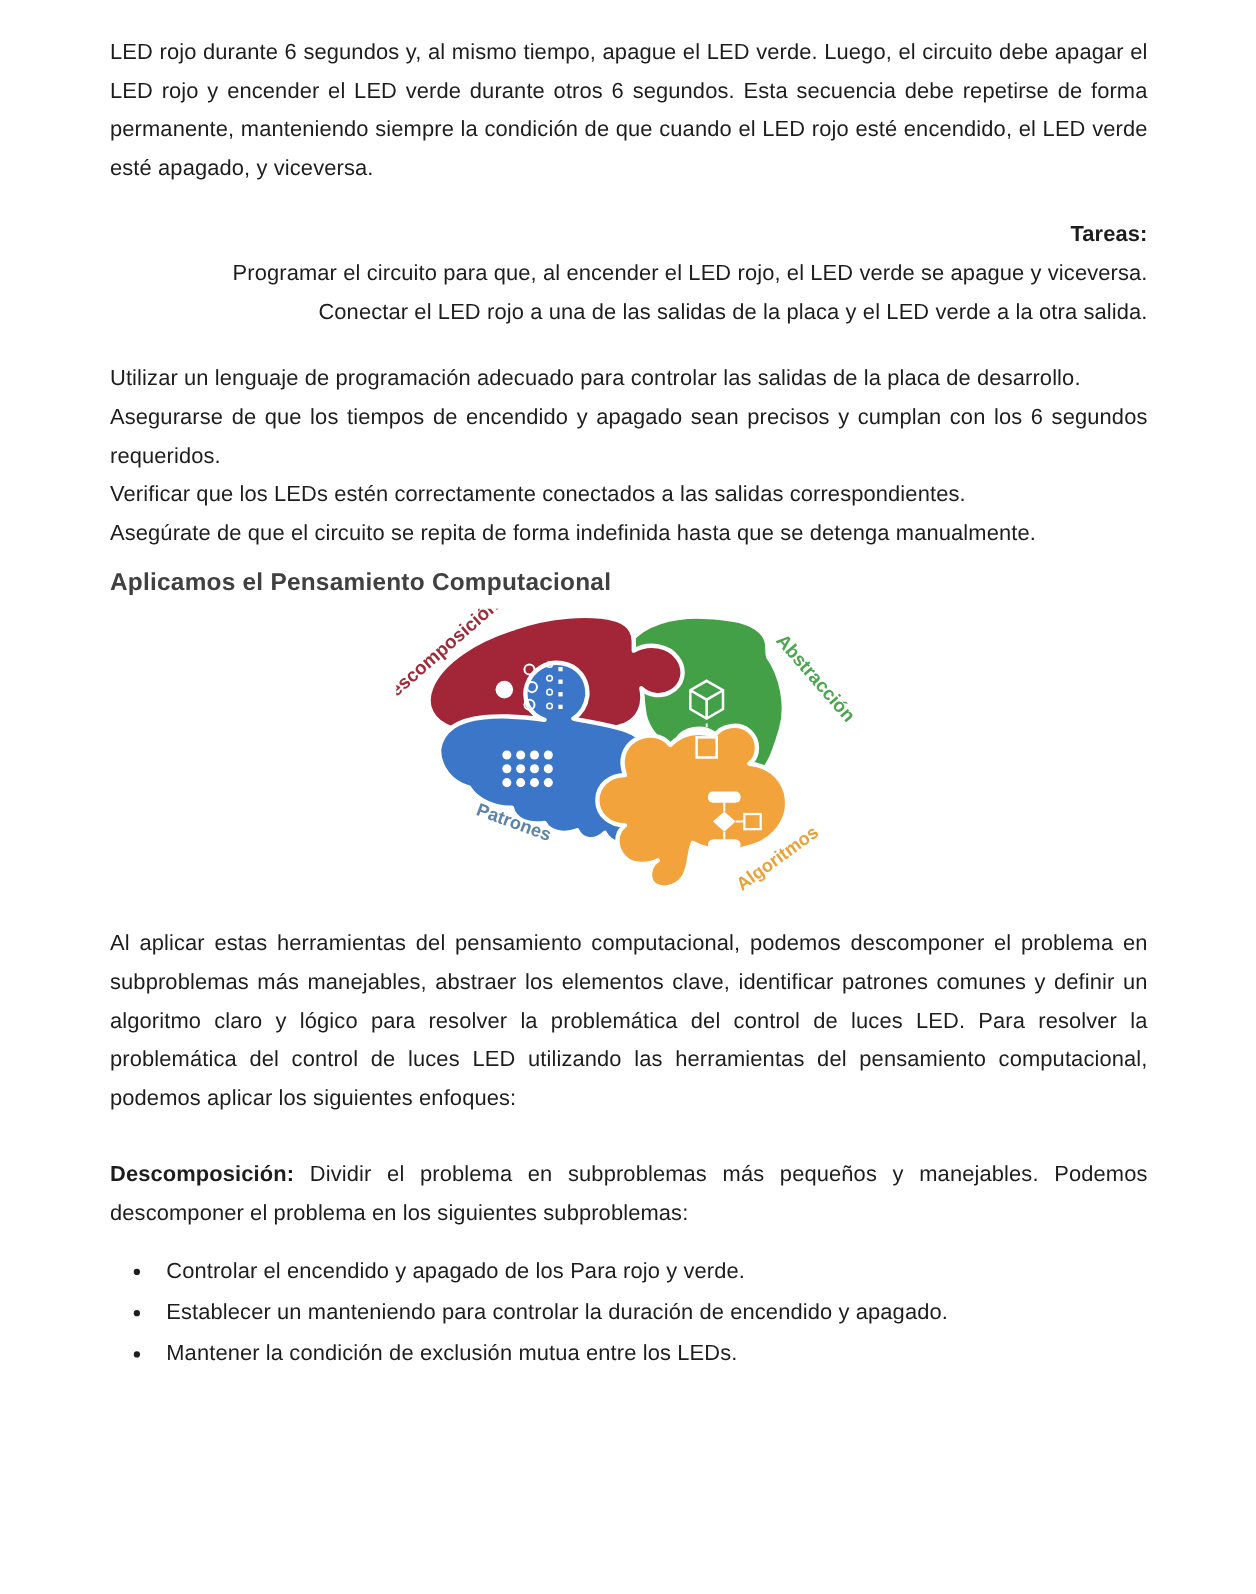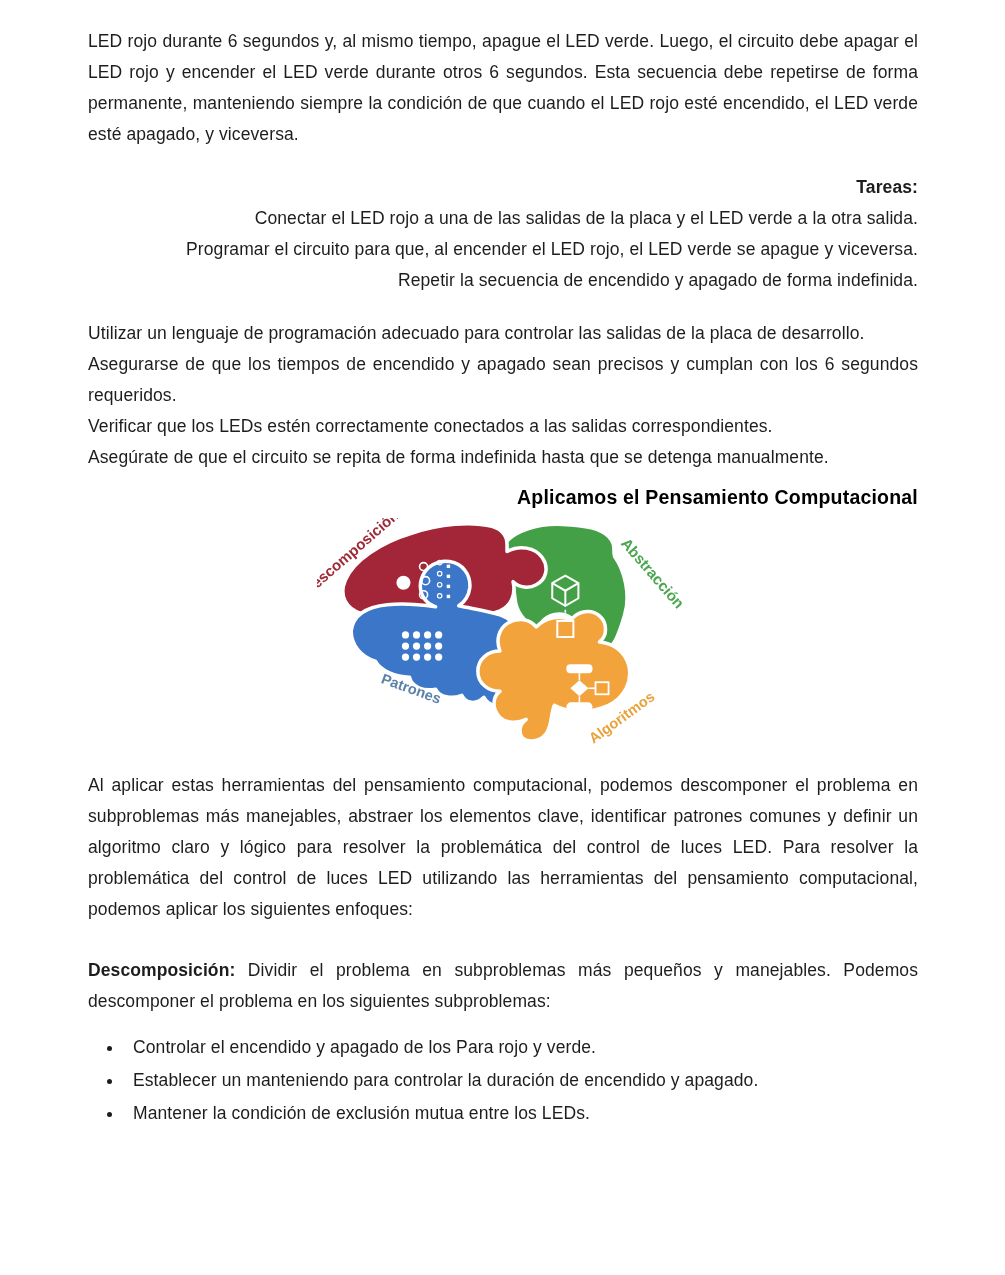--- a/index.html
+++ b/index.html
@@ -9,22 +9,22 @@
     -webkit-font-smoothing:antialiased;
   }
   .page{box-sizing:border-box;width:1005px;height:1009px;padding:26px 87px 0 88px;}
   p{margin:0;}
   .txt{font-size:17.5px;line-height:31px;text-align:justify;letter-spacing:.1px;}
   .single{text-align:right;}
   .hd{font-weight:700;}
   .gap{height:22px;}
   .section-title{
     margin-top:10px;margin-bottom:0;
-    font-size:19.5px;font-weight:700;color:#000000;
-    text-align:right;letter-spacing:.2px;line-height:29px;
+    font-size:19.5px;font-weight:700;color:#404040;
+    text-align:left;letter-spacing:.2px;line-height:29px;
   }
   .figure-wrap{width:372px;margin:6px auto 10px auto;}
   .figure-wrap svg{display:block;}
   ul.bullets{margin:15px 0 0 36px;padding:0;}
   ul.bullets li{
     font-size:17.5px;line-height:31px;letter-spacing:.1px;
     padding-left:9px;margin:0 0 2px 0;text-align:left;
   }
   .fig-label{font-family:"Liberation Sans",sans-serif;font-weight:600;}
 </style>
@@ -32,23 +32,22 @@
 <body>
 
 <div class="page">
 
   <p class="txt">LED rojo durante 6 segundos y, al mismo tiempo, apague el LED verde. Luego, el circuito debe apagar el LED rojo y encender el LED verde durante otros 6 segundos. Esta secuencia debe repetirse de forma permanente, manteniendo siempre la condición de que cuando el LED rojo esté encendido, el LED verde esté apagado, y viceversa.</p>
 
   <div class="gap"></div>
 
   <div>
     <p class="txt hd single">Tareas:</p>
+    <p class="txt single">Programar el circuito para que, al encender el LED rojo, el LED verde se apague y viceversa.</p>
     <p class="txt single">Conectar el LED rojo a una de las salidas de la placa y el LED verde a la otra salida.</p>
-    <p class="txt single">Programar el circuito para que, al encender el LED rojo, el LED verde se apague y viceversa.</p>
-    <p class="txt single">Repetir la secuencia de encendido y apagado de forma indefinida.</p>
   </div>
 
   <div class="gap"></div>
 
   <div>
     <p class="txt">Utilizar un lenguaje de programación adecuado para controlar las salidas de la placa de desarrollo.</p>
     <p class="txt">Asegurarse de que los tiempos de encendido y apagado sean precisos y cumplan con los 6 segundos requeridos.</p>
     <p class="txt">Verificar que los LEDs estén correctamente conectados a las salidas correspondientes.</p>
     <p class="txt">Asegúrate de que el circuito se repita de forma indefinida hasta que se detenga manualmente.</p>
   </div>

